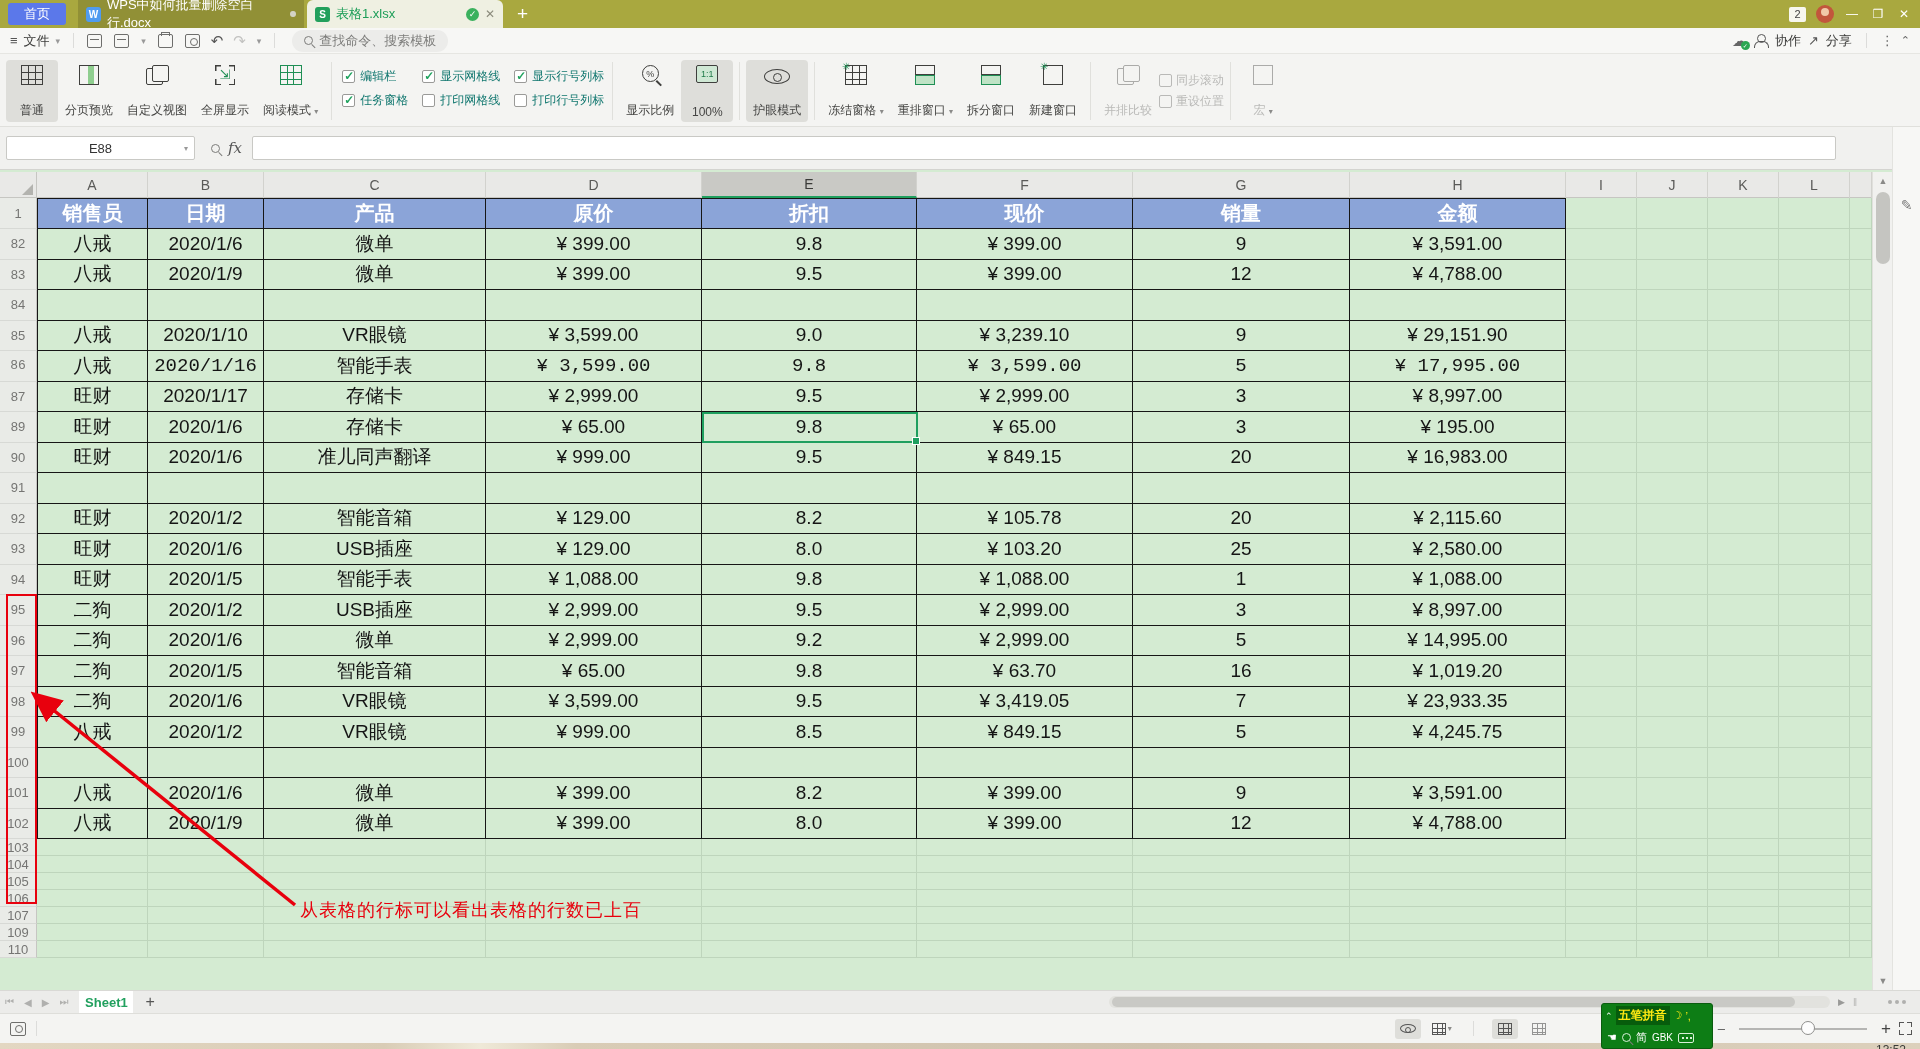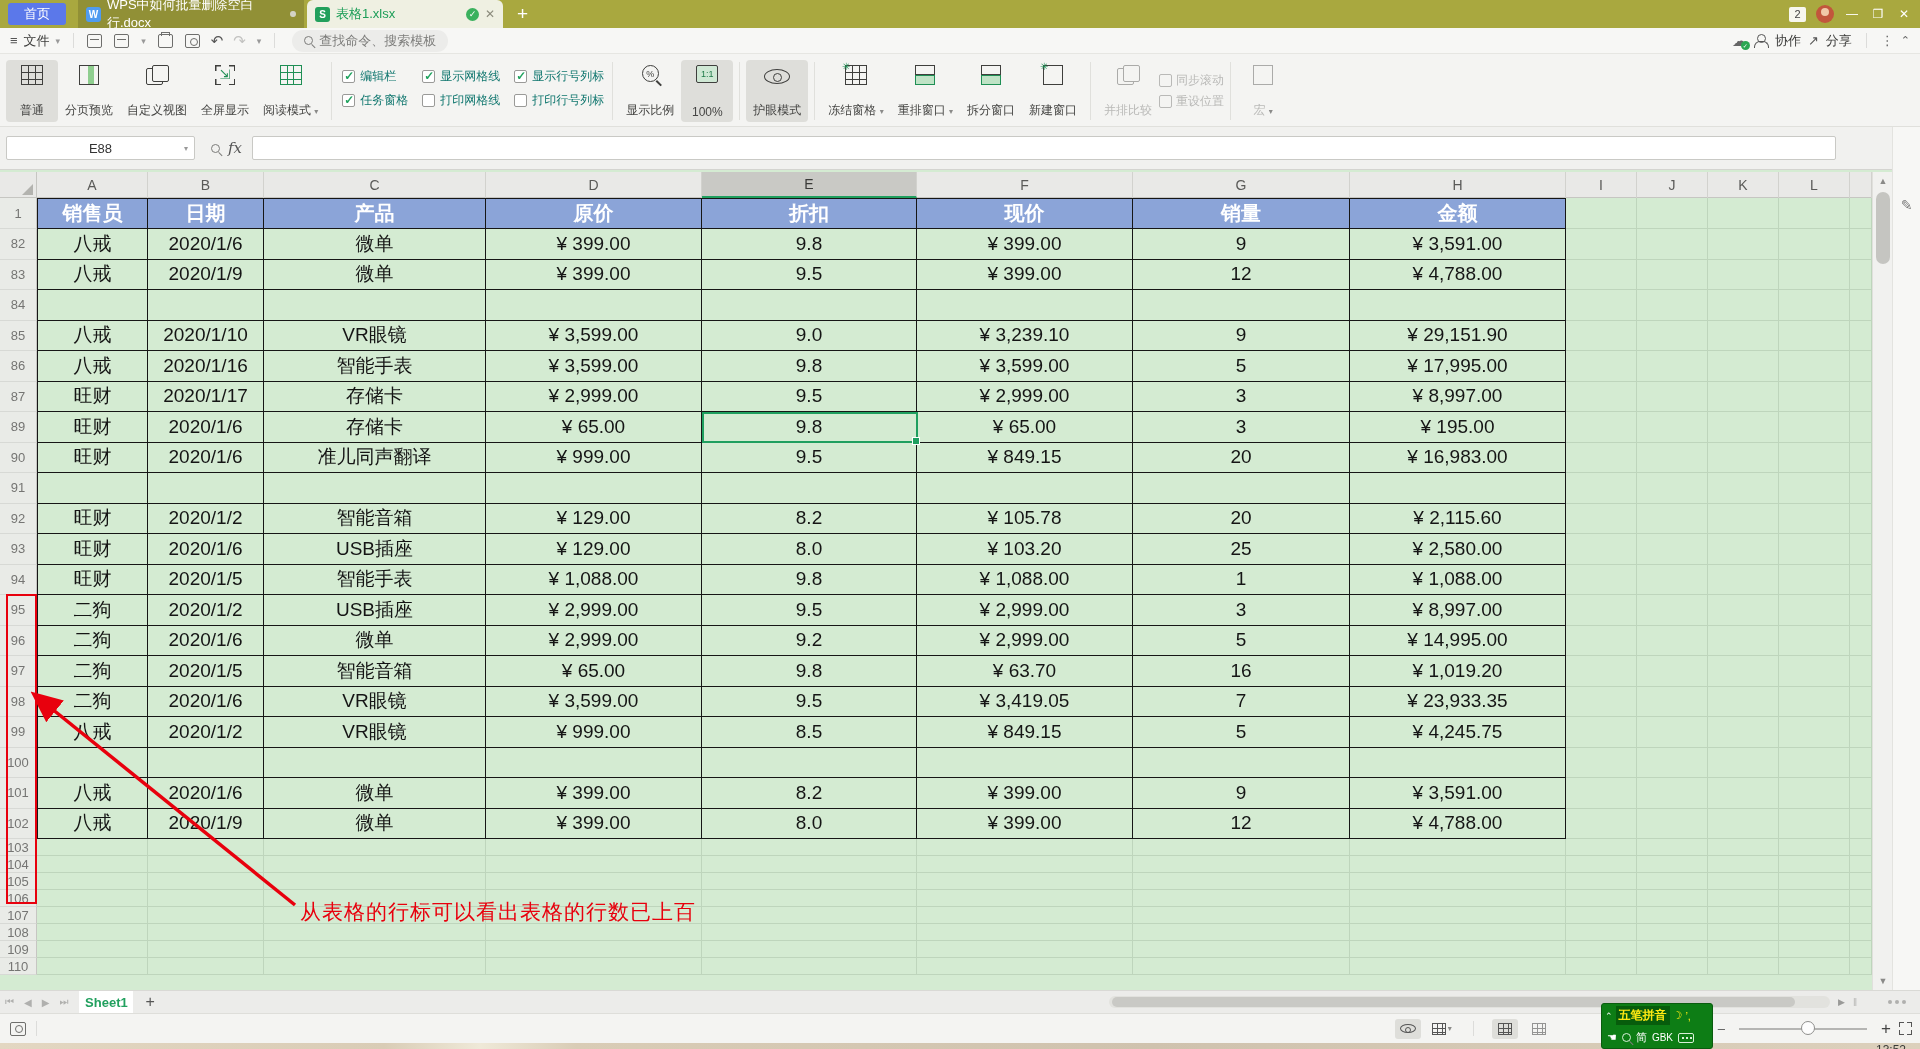--- a/index.html
+++ b/index.html
@@ -109,21 +109,21 @@
 .c{flex:0 0 auto;display:flex;align-items:center;justify-content:center;font-size:19px;color:#151515;overflow:hidden;white-space:nowrap}
 .tb{border-right:1px solid #161616;border-bottom:1px solid #161616}
 .lft{border-left:1px solid #161616}
 .topb{border-top:1px solid #161616}
 .hd{background:#8ba4d8;color:#fff;font-weight:bold;font-size:20px}
 .ft{border-right:1px solid #bed5bc;border-bottom:1px solid #bed5bc}
 #selcell{position:absolute;left:702px;top:240px;width:216px;height:31px;border:2px solid #1f9f5f;z-index:30}
 #selcell:after{content:"";position:absolute;right:-4px;bottom:-4px;width:6px;height:6px;background:#1f9f5f;border:1px solid #fff}
 #redbox{position:absolute;left:6px;top:422px;width:31px;height:310px;border:2px solid #e8000d;z-index:40}
 #anno-arrow{position:absolute;left:0;top:0;width:1872px;height:820px;z-index:45;pointer-events:none}
-#anno-text{position:absolute;left:300px;top:726px;font-size:21px;color:#e8000d;z-index:45;letter-spacing:1px}
+#anno-text{position:absolute;left:300px;top:726px;font-size:18px;color:#e8000d;z-index:45;letter-spacing:1px}
 
 #vscroll{position:absolute;left:1872px;top:172px;width:20px;height:818px;background:#f1f1ef;border-left:1px solid #e0e0dc}
 #vscroll .arr{width:20px;height:18px;color:#8a8a88;font-size:9px;display:flex;align-items:center;justify-content:center}
 #vthumb{position:absolute;left:3px;top:20px;width:14px;height:72px;background:#c5c5c1;border-radius:7px}
 #vscroll .arr.dn{position:absolute;bottom:0}
 #rstrip{position:absolute;left:1892px;top:127px;width:28px;height:863px;background:#f7f7f5;border-left:1px solid #e3e3df}
 #rstrip .pen{margin:70px auto 0;text-align:center;color:#777;font-size:14px}
 
 #sheetbar{position:absolute;left:0;top:990px;width:1920px;height:23px;background:#ececea;border-top:1px solid #d9d9d5;display:flex;align-items:center}
 .nav{color:#b0b0ae;font-size:10px;margin:0 5px}
@@ -439,21 +439,21 @@
         <div class="c tb" style="width: 215px; height: 30.5px;">9.0</div>
         <div class="c tb" style="width: 216px; height: 30.5px;">¥ 3,239.10</div>
         <div class="c tb" style="width: 217px; height: 30.5px;">9</div>
         <div class="c tb" style="width: 216px; height: 30.5px;">¥ 29,151.90</div>
         <div class="c ft" style="width: 71px; height: 30.5px;"></div>
         <div class="c ft" style="width: 71px; height: 30.5px;"></div>
         <div class="c ft" style="width: 71px; height: 30.5px;"></div>
         <div class="c ft" style="width: 71px; height: 30.5px;"></div>
         <div class="c ft" style="width: 22px; height: 30.5px;"></div>
       </div>
-      <div class="row" style="height: 30.5px;">
+      <div class="row" style="height: 30.5px; font-family: Liberation Mono, monospace;">
         <div class="g" style="width: 37px; height: 30.5px;">86</div>
         <div class="c tb lft" style="width: 111px; height: 30.5px;">八戒</div>
         <div class="c tb" style="width: 116px; height: 30.5px;">2020/1/16</div>
         <div class="c tb" style="width: 222px; height: 30.5px;">智能手表</div>
         <div class="c tb" style="width: 216px; height: 30.5px;">¥ 3,599.00</div>
         <div class="c tb" style="width: 215px; height: 30.5px;">9.8</div>
         <div class="c tb" style="width: 216px; height: 30.5px;">¥ 3,599.00</div>
         <div class="c tb" style="width: 217px; height: 30.5px;">5</div>
         <div class="c tb" style="width: 216px; height: 30.5px;">¥ 17,995.00</div>
         <div class="c ft" style="width: 71px; height: 30.5px;"></div>
@@ -761,36 +761,20 @@
         <div class="c ft" style="width: 217px; height: 17px;"></div>
         <div class="c ft" style="width: 216px; height: 17px;"></div>
         <div class="c ft" style="width: 71px; height: 17px;"></div>
         <div class="c ft" style="width: 71px; height: 17px;"></div>
         <div class="c ft" style="width: 71px; height: 17px;"></div>
         <div class="c ft" style="width: 71px; height: 17px;"></div>
         <div class="c ft" style="width: 22px; height: 17px;"></div>
       </div>
       <div class="row" style="height: 17px;">
         <div class="g" style="width: 37px; height: 17px;">107</div>
-        <div class="c ft" style="width: 111px; height: 17px;"></div>
-        <div class="c ft" style="width: 116px; height: 17px;"></div>
-        <div class="c ft" style="width: 222px; height: 17px;"></div>
-        <div class="c ft" style="width: 216px; height: 17px;"></div>
-        <div class="c ft" style="width: 215px; height: 17px;"></div>
-        <div class="c ft" style="width: 216px; height: 17px;"></div>
-        <div class="c ft" style="width: 217px; height: 17px;"></div>
-        <div class="c ft" style="width: 216px; height: 17px;"></div>
-        <div class="c ft" style="width: 71px; height: 17px;"></div>
-        <div class="c ft" style="width: 71px; height: 17px;"></div>
-        <div class="c ft" style="width: 71px; height: 17px;"></div>
-        <div class="c ft" style="width: 71px; height: 17px;"></div>
-        <div class="c ft" style="width: 22px; height: 17px;"></div>
-      </div>
-      <div class="row" style="height: 17px;">
-        <div class="g" style="width: 37px; height: 17px;">108</div>
         <div class="c ft" style="width: 111px; height: 17px;"></div>
         <div class="c ft" style="width: 116px; height: 17px;"></div>
         <div class="c ft" style="width: 222px; height: 17px;"></div>
         <div class="c ft" style="width: 216px; height: 17px;"></div>
         <div class="c ft" style="width: 215px; height: 17px;"></div>
         <div class="c ft" style="width: 216px; height: 17px;"></div>
         <div class="c ft" style="width: 217px; height: 17px;"></div>
         <div class="c ft" style="width: 216px; height: 17px;"></div>
         <div class="c ft" style="width: 71px; height: 17px;"></div>
         <div class="c ft" style="width: 71px; height: 17px;"></div>

